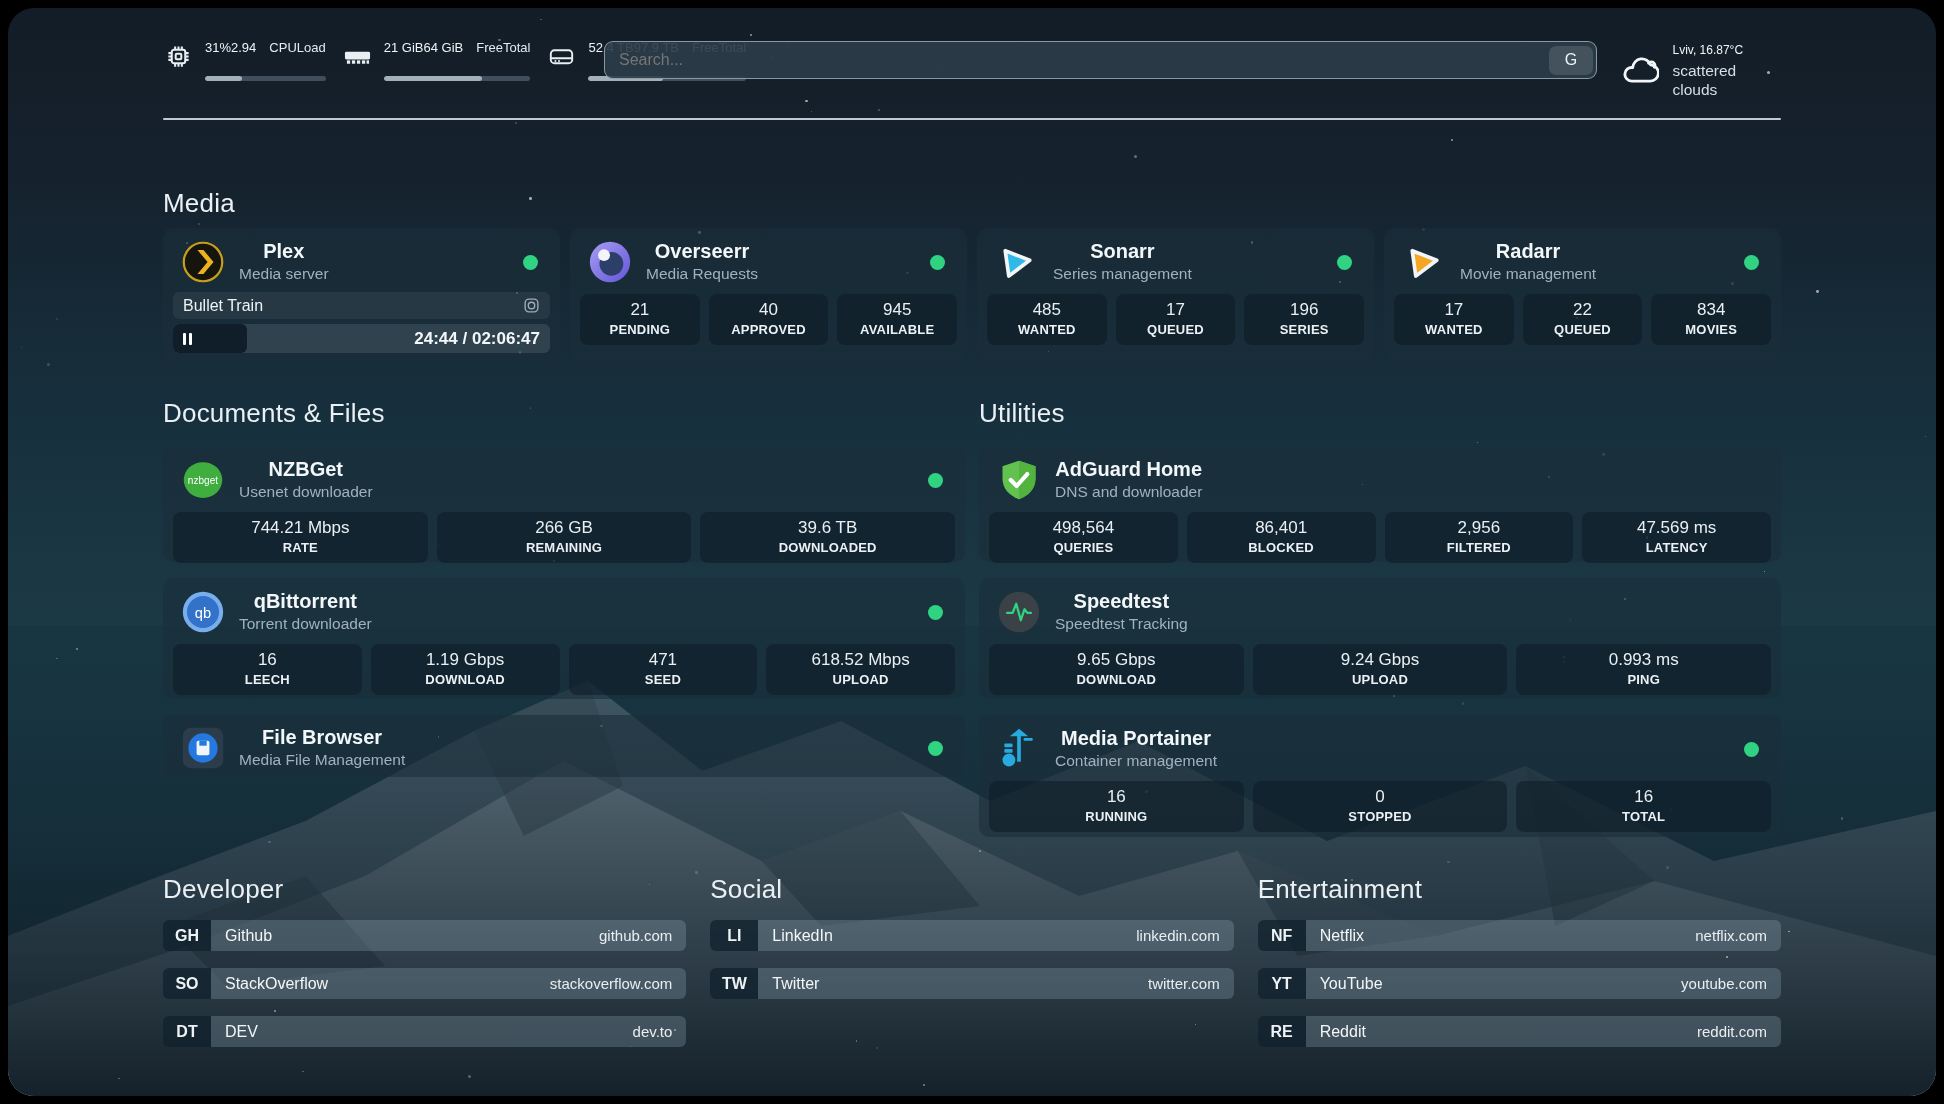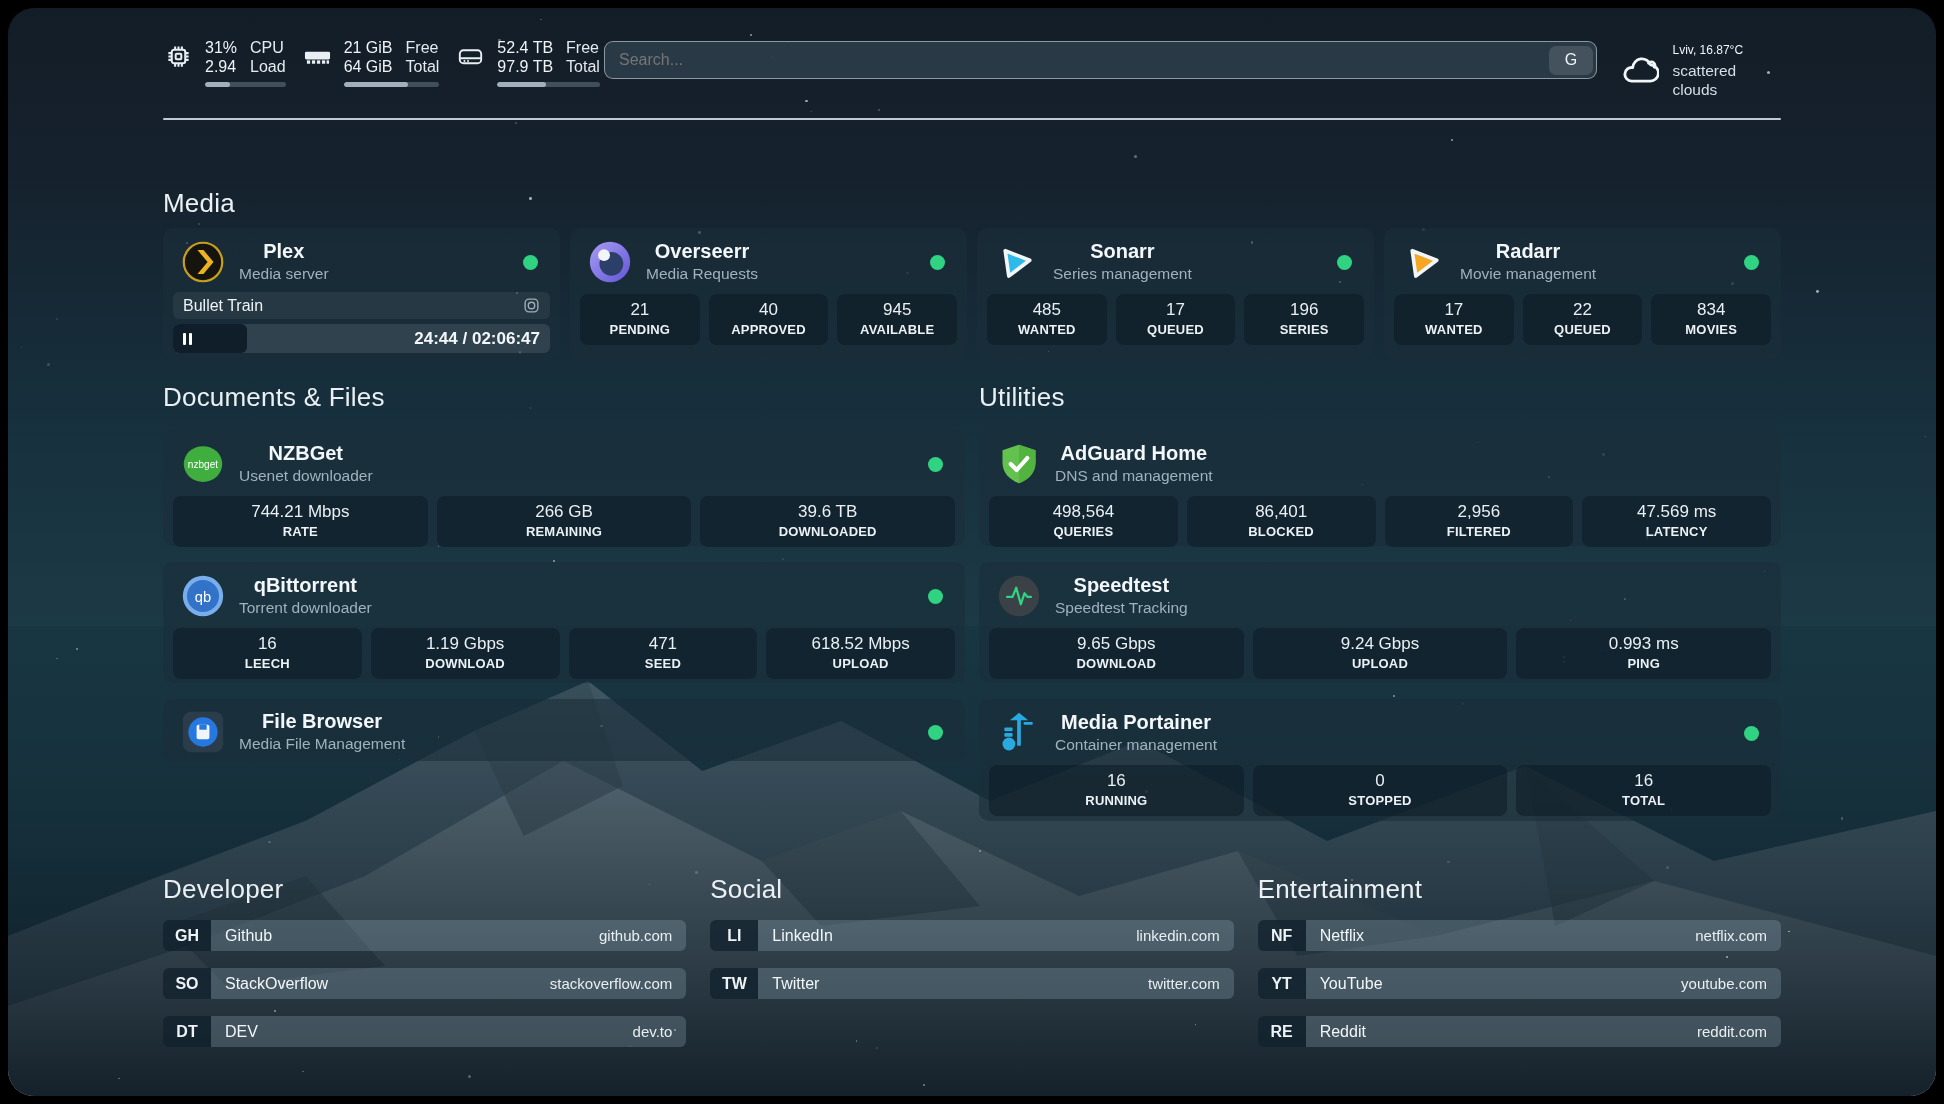--- a/index.html
+++ b/index.html
@@ -10,41 +10,41 @@
   .snow{position:absolute;inset:0;pointer-events:none;}
   .snow b{position:absolute;background:#fff;border-radius:50%;display:block;}
   .content{position:absolute;left:155px;top:0;width:1618px;height:100%;}
 
   
   .topbar{position:absolute;left:0;top:28px;right:0;height:66px;}
   .stats{position:absolute;left:2px;top:2px;display:flex;gap:18px;}
   .stat{display:grid;grid-template-columns:auto auto auto;column-gap:13px;align-items:start;}
   .stat-icon{width:27px;height:27px;margin-top:5px;grid-row:1;}
   .stat-icon svg{width:100%;height:100%;display:block;}
-  .vals,.labs{display:flex;flex-direction:column;font-size:16px;line-height:19px;color:#eef3f6;}
+  .vals,.labs{display:flex;flex-direction:row;font-size:13px;line-height:19px;color:#eef3f6;align-items:center;}
   .labs{color:#e4ebf0;}
   .bar{grid-column:2/4;height:5px;background:rgba(138,158,170,0.38);border-radius:3px;margin-top:6px;overflow:hidden;}
   .bar i{display:block;height:100%;background:#a2b0ba;border-radius:3px;}
   .search{position:absolute;left:441px;top:5px;width:993px;height:38px;background:rgba(43,60,72,0.92);
     border:1.5px solid rgba(222,231,238,0.55);border-radius:9px;box-sizing:border-box;display:flex;align-items:center;}
   .search input{flex:1;background:transparent;border:none;outline:none;color:#d9e2e8;font-size:16px;padding:0 14px;font-family:inherit;}
   .gbtn{width:44px;height:29px;margin-right:3px;background:rgba(255,255,255,0.13);border:none;border-radius:7px;
     color:#eef3f6;font-size:16px;font-weight:500;cursor:pointer;font-family:inherit;}
   .weather{position:absolute;left:1458px;top:4px;display:flex;align-items:center;gap:13px;}
   .weather-icon{width:40px;height:34px;}
   .weather-icon svg{width:100%;height:100%;display:block;}
   .w1{font-size:12px;color:#f0f5f8;line-height:21px;}
   .w2{font-size:15.5px;color:#d7dfe5;line-height:19px;}
   .divider{position:absolute;left:0;right:0;top:110px;height:2px;background:rgba(214,226,233,0.88);border-radius:1px;}
 
   
   .section-title{margin:0;font-size:26px;font-weight:500;color:#eaf0f3;line-height:34px;letter-spacing:.2px;}
   .media-section{position:absolute;left:0;right:0;top:178px;}
   .media-grid{display:grid;grid-template-columns:repeat(4,1fr);gap:10px;margin-top:8px;}
-  .two-col{position:absolute;left:0;right:0;top:372px;display:flex;gap:14px;}
+  .two-col{position:absolute;left:0;right:0;top:388px;display:flex;gap:14px;}
   .two-col>.col{flex:1;min-width:0;}
   .two-col .card{margin-top:16px;}
   .two-col .section-title{margin-bottom:0;}
 
   .card{background:rgba(26,46,58,0.60);border-radius:10px;padding:10px;box-sizing:border-box;position:relative;cursor:pointer;}
   .h-media{height:132px;}
   .h-a{height:116px;}
   .h-b{height:121px;}
   .h-c{height:62px;padding-top:9px;}
   .h-d{height:122px;}
@@ -516,21 +516,21 @@
           <div class="card-head">
             <span class="app-icon">
               <svg viewBox="0 0 48 48">
                 <path d="M24 3 L42 9 V22 C42 34 34 41 24 45 C14 41 6 34 6 22 V9 Z" fill="#63c24f"></path>
                 <path d="M24 3 L42 9 V22 C42 34 34 41 24 45 Z" fill="#52b33e"></path>
                 <polyline points="15,24 21.5,30.5 33,17.5" fill="none" stroke="#ffffff" stroke-width="4.5" stroke-linecap="round" stroke-linejoin="round"></polyline>
                   </svg>
             </span>
             <div class="app-meta">
               <div class="app-name">AdGuard Home</div>
-              <div class="app-desc">DNS and management</div>
+              <div class="app-desc">DNS and downloader</div>
             </div>
           </div>
           <div class="stat-row">
             <div class="stat-box">
               <div class="sv">498,564</div>
               <div class="sl">QUERIES</div>
                 </div>
             <div class="stat-box">
               <div class="sv">86,401</div>
               <div class="sl">BLOCKED</div>

